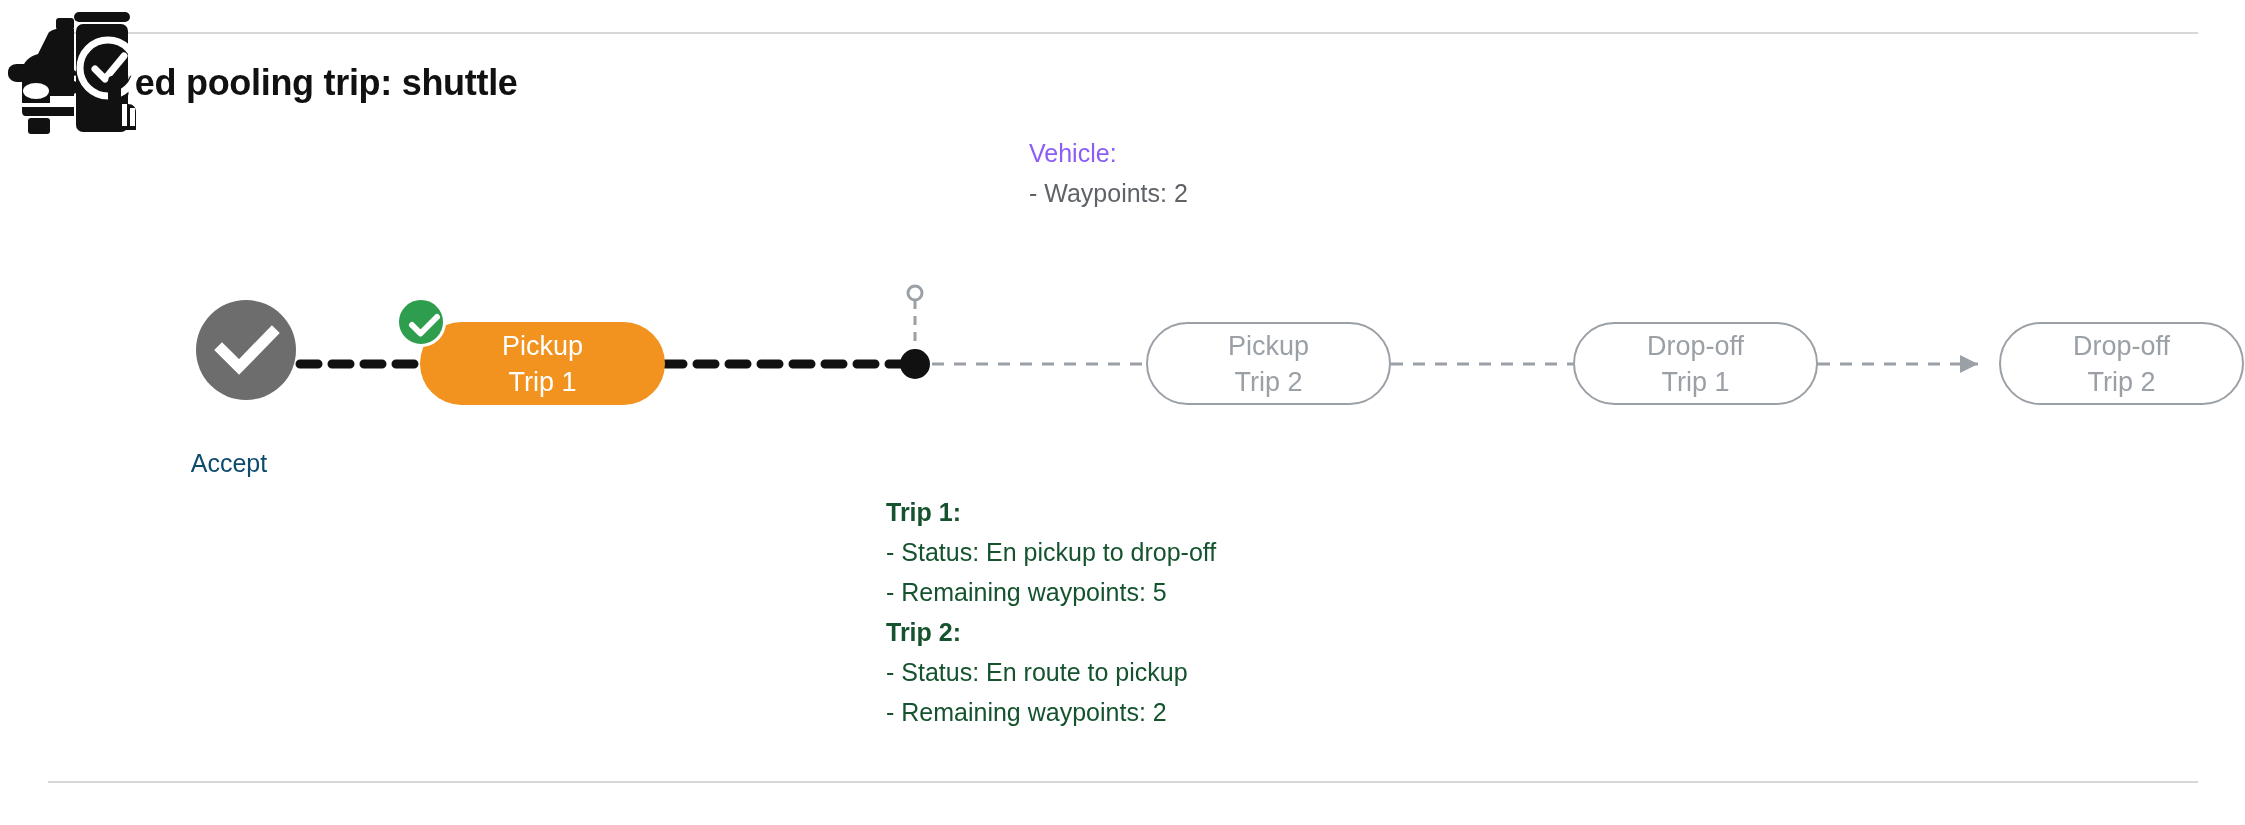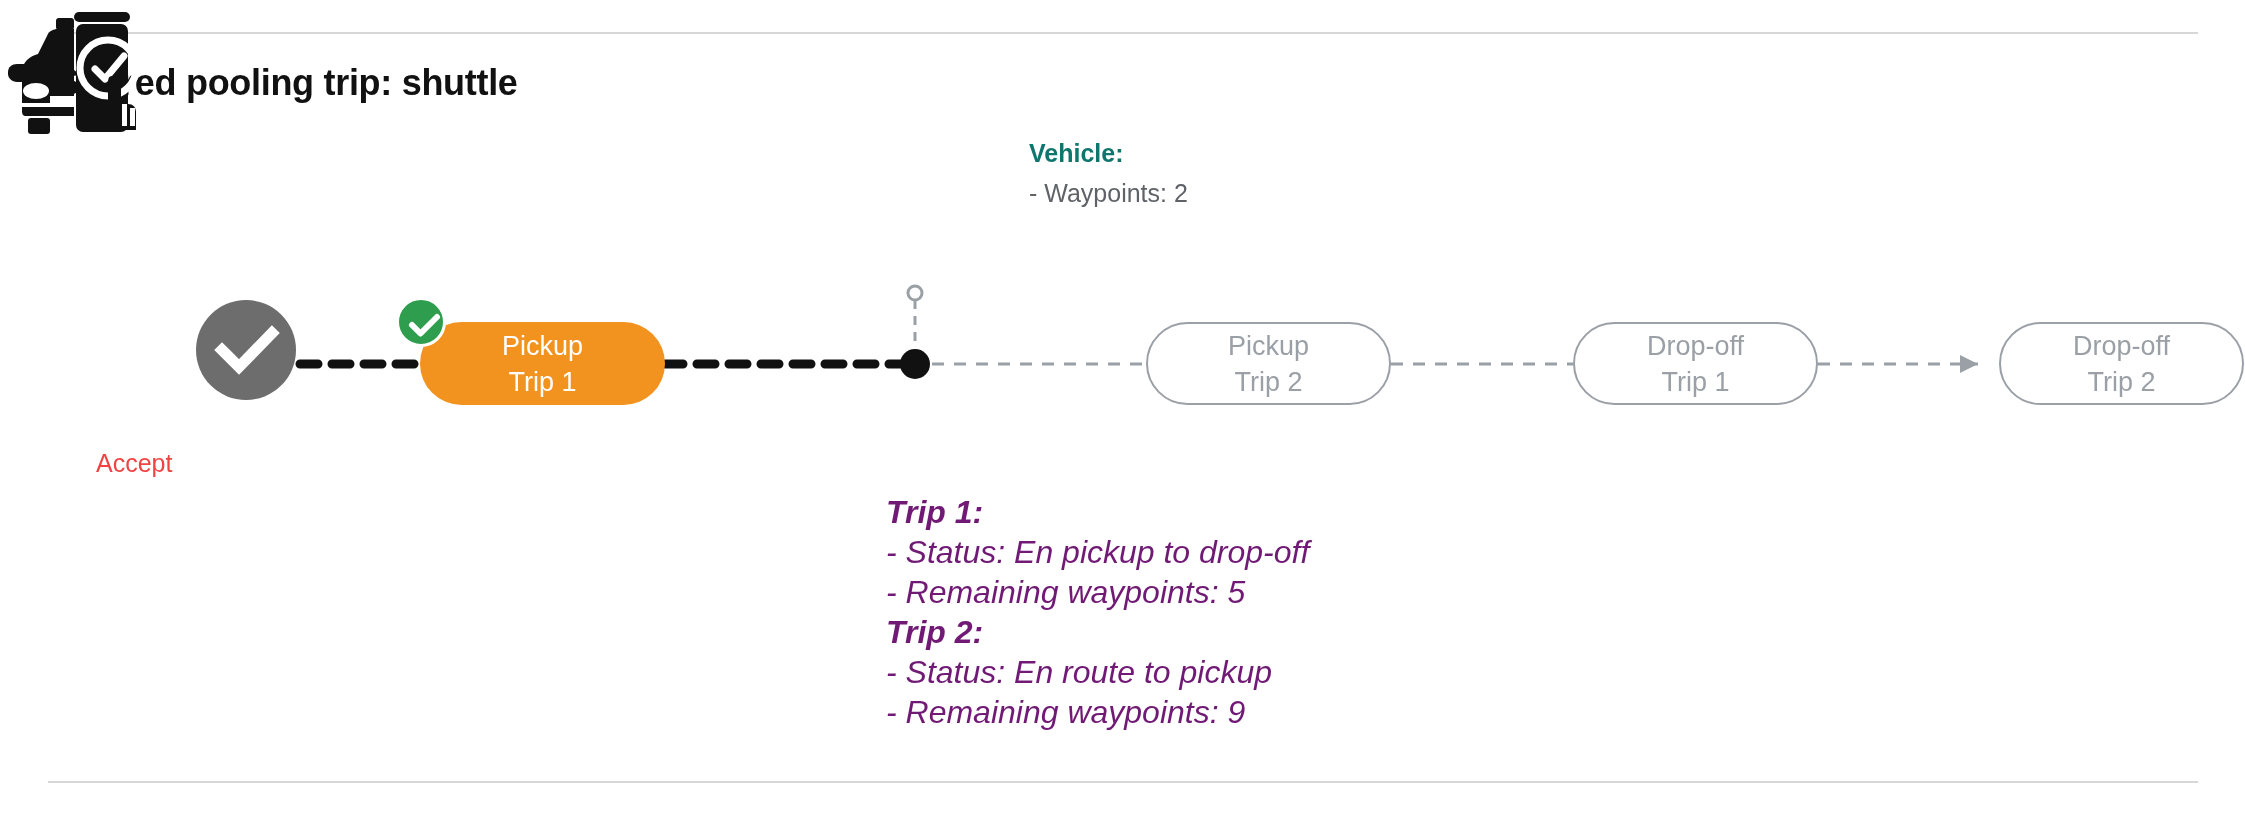--- a/index.html
+++ b/index.html
@@ -67,26 +67,27 @@
     border-radius: 50%;
     background: #6d6d6d;
   }
   .accept-node .check {
     position: absolute;
     left: 0; top: 0;
     width: 100px; height: 100px;
   }
   .accept-label {
     position: absolute;
-    left: 96px;
+    left: 79px;
     top: 443px;
     width: 300px;
+    text-align: center;
     font-size: 25px;
     line-height: 41px;
-    color: #ef4444;
+    color: #0c4a6e;
   }
 
   
   .node-active {
     position: absolute;
     left: 420px;
     top: 322px;
     width: 245px;
     height: 83px;
     border-radius: 42px;
@@ -149,32 +150,31 @@
   }
   .vehicle-info {
     position: absolute;
     left: 1029px;
     top: 133px;
     font-size: 25px;
     line-height: 40px;
     color: #5f6368;
     white-space: nowrap;
   }
-  .vehicle-info .k { font-weight: bold; color: #0f766e; }
+  .vehicle-info .k { font-weight: normal; color: #8b5cf6; }
 
   
   .trips-info {
     position: absolute;
     left: 886px;
     top: 492px;
-    font-size: 32px;
+    font-size: 25px;
     line-height: 40px;
-    color: #701a75;
+    color: #14532d;
     white-space: nowrap;
-    font-style: italic;
   }
   .trips-info .k { font-weight: bold; }
 </style>
 </head>
 <body>
 
 <div class="page">
 
   <div class="rule rule-top"></div>
   <div class="rule rule-bottom"></div>
@@ -271,17 +271,17 @@
       <div><span class="k">Vehicle</span><span class="k">:</span></div>
       <div>- Waypoints: 2</div>
     </div>
 
     <div class="trips-info">
       <div><span class="k">Trip 1</span><span class="k">:</span></div>
       <div>- Status:  En pickup to drop-off</div>
       <div>- Remaining waypoints: 5</div>
       <div><span class="k">Trip 2</span><span class="k">:</span></div>
       <div>- Status:  En route to pickup</div>
-      <div>- Remaining waypoints: 9</div>
+      <div>- Remaining waypoints: 2</div>
     </div>
 
   </div>
 </div>
 
 </body></html>

